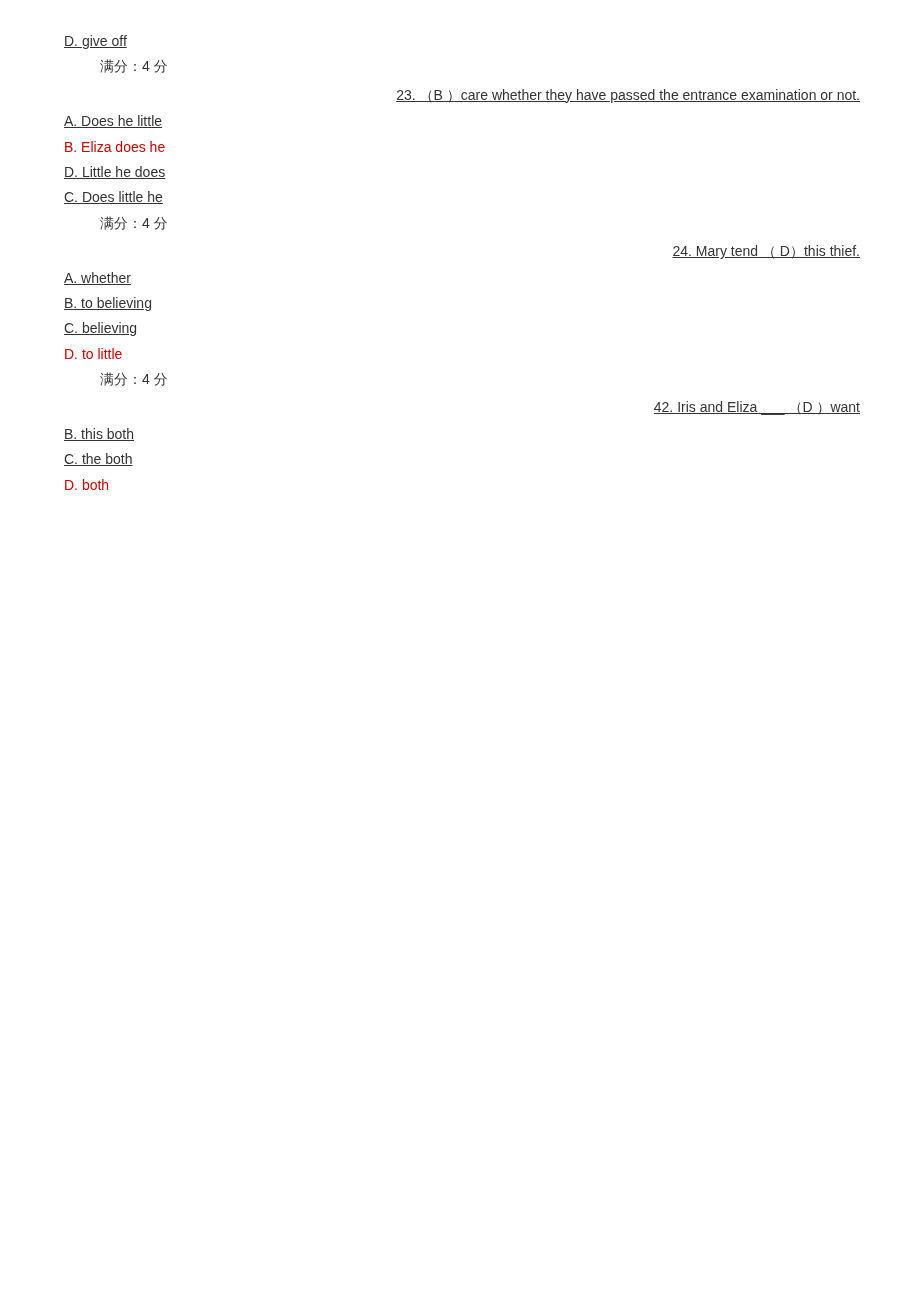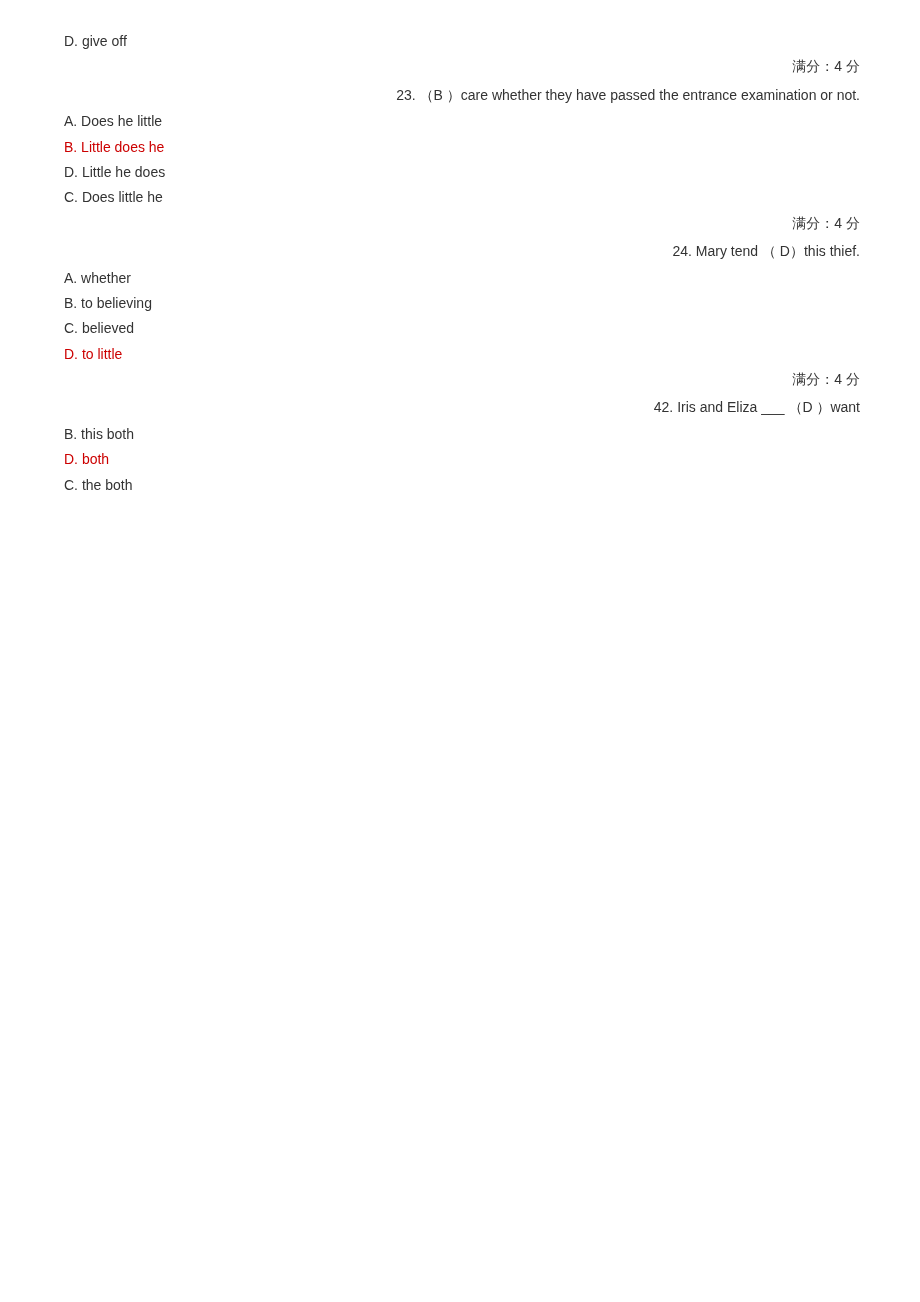--- a/index.html
+++ b/index.html
@@ -24,50 +24,50 @@
     .option-line {
       margin-bottom: 3px;
       line-height: 1.6;
       padding-left: 4px;
     }
     .score-line {
       margin-bottom: 6px;
       padding-left: 40px;
       line-height: 1.6;
       color: #333333;
-      text-align: right;
     }
     .correct-answer {
       color: #cc0000;
     }
     .normal-text {
       color: #333333;
+      text-decoration: underline;
     }
   </style>
 </head>
 <body>
 
 <div>
 
   <div class="option-line normal-text">D. give off</div>
 
   <div class="score-line">满分：4  分</div>
 
   <div class="question-line normal-text">23.  （B ）care whether they have passed the entrance examination or not.</div>
   <div class="option-line normal-text">A. Does he little</div>
-  <div class="option-line correct-answer">B. Little does he</div>
+  <div class="option-line correct-answer">B. Eliza does he</div>
   <div class="option-line normal-text">D. Little he does</div>
   <div class="option-line normal-text">C. Does little he</div>
   <div class="score-line">满分：4  分</div>
 
   <div class="question-line normal-text">24.  Mary tend  （ D）this thief.</div>
   <div class="option-line normal-text">A. whether</div>
   <div class="option-line normal-text">B. to believing</div>
-  <div class="option-line normal-text">C. believed</div>
+  <div class="option-line normal-text">C. believing</div>
   <div class="option-line correct-answer">D. to little</div>
   <div class="score-line">满分：4  分</div>
 
   <div class="question-line normal-text">42.  Iris and Eliza ___ （D ）want</div>
   <div class="option-line normal-text">B. this both</div>
+  <div class="option-line normal-text">C. the both</div>
   <div class="option-line correct-answer">D. both</div>
-  <div class="option-line normal-text">C. the both</div>
 
 </div>
 
 </body></html>

